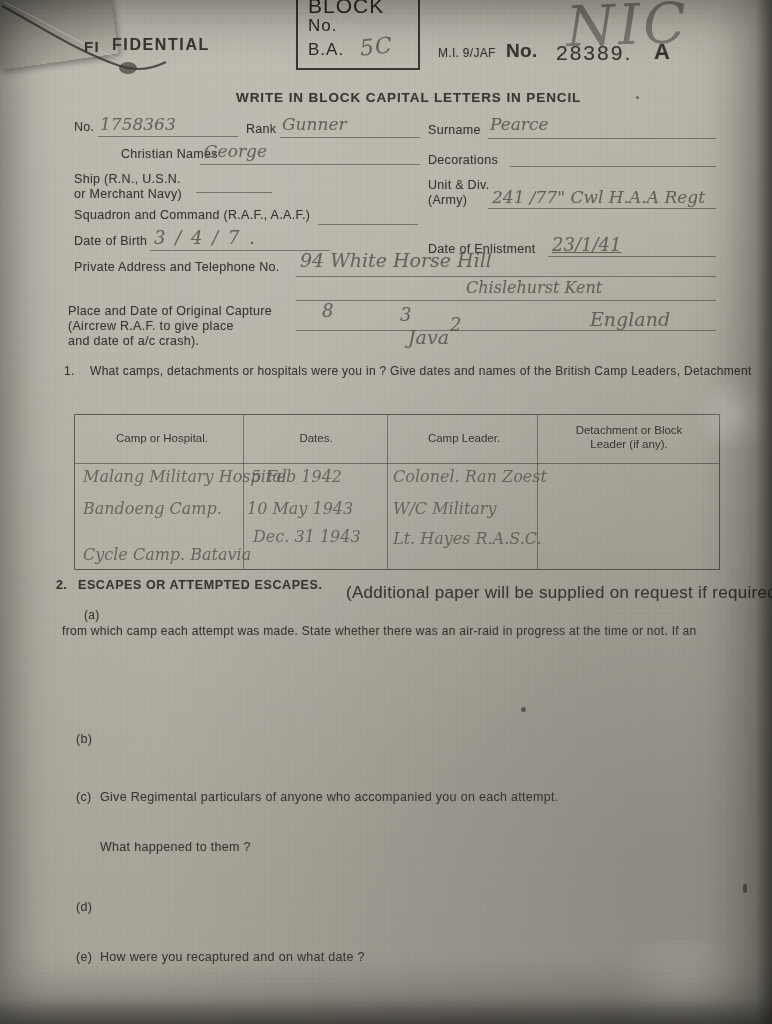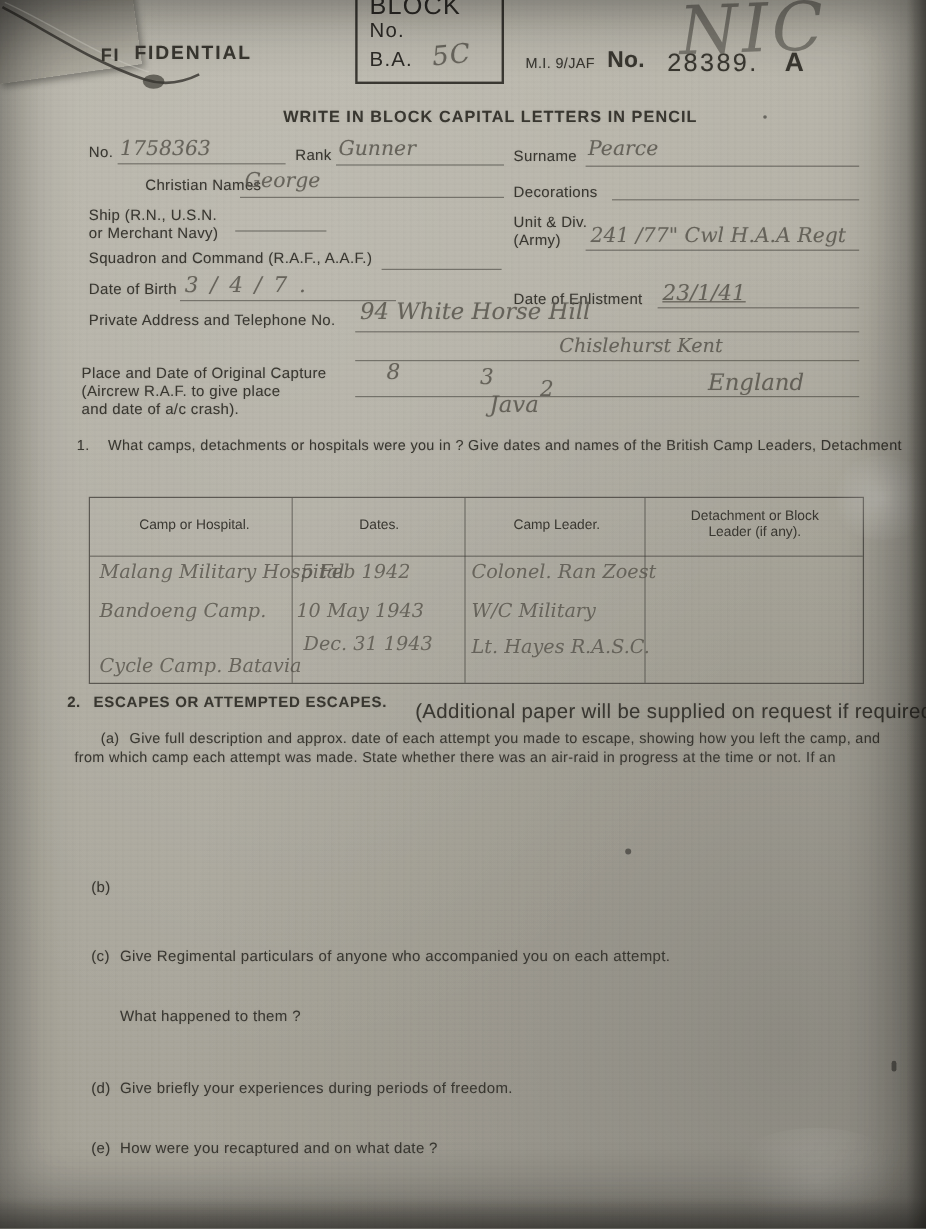--- a/index.html
+++ b/index.html
@@ -292,31 +292,29 @@
     <div class="cell-hand" style="left:178px; top:112px; font-size:16px;">Dec. 31  1943</div>
     <div class="cell-hand" style="left:318px; top:114px; font-size:16px;">Lt. Hayes R.A.S.C.</div>
     <div class="cell-hand" style="left:470px; top:114px; font-size:16px;"></div>
   </div>
 
   <div class="print" style="left:56px; top:578px; font-size:12.5px; font-weight:bold;">2.</div>
   <div class="print" style="left:78px; top:578px; font-size:12.5px; font-weight:bold; letter-spacing:.6px;">ESCAPES OR ATTEMPTED ESCAPES.</div>
   <div class="print" style="left:314px; top:583px; font-size:17px;margin-left:32px;">(Additional paper will be supplied on request if required).</div>
 
   <div class="print" style="left:84px; top:608px; font-size:12px;">(a)</div>
-  <div class="print" style="left:108px; top:608px; font-size:12px;">Give full description and approx. date of each attempt you made to escape, showing how you left the camp, and</div>
   <div class="print" style="left:62px; top:624px; font-size:12px;">from which camp each attempt was made.   State whether there was an air-raid in progress at the time or not.   If an</div>
 
   <div class="print" style="left:76px; top:732px; font-size:12.5px;">(b)</div>
 
   <div class="print" style="left:76px; top:790px; font-size:12.5px;">(c)</div>
   <div class="print" style="left:100px; top:790px; font-size:12.5px;">Give Regimental particulars of anyone who accompanied you on each attempt.</div>
   <div class="print" style="left:100px; top:840px; font-size:12.5px;">What happened to them ?</div>
 
   <div class="print" style="left:76px; top:900px; font-size:12.5px;">(d)</div>
-  <div class="print" style="left:100px; top:900px; font-size:12.5px;">Give briefly your experiences during periods of freedom.</div>
 
   <div class="print" style="left:76px; top:950px; font-size:12.5px;">(e)</div>
   <div class="print" style="left:100px; top:950px; font-size:12.5px;">How were you recaptured and on what date ?</div>
 
   <div class="speck" style="left:521px; top:707px; width:5px; height:5px;"></div>
   <div class="speck" style="left:636px; top:96px; width:3px; height:3px;"></div>
   <div class="speck" style="left:743px; top:884px; width:4px; height:9px; border-radius:2px;"></div>
   <div class="blotch" style="left:690px; top:380px; width:90px; height:70px;"></div>
   <div class="blotch" style="left:600px; top:940px; width:160px; height:90px; opacity:.5;"></div>
 

